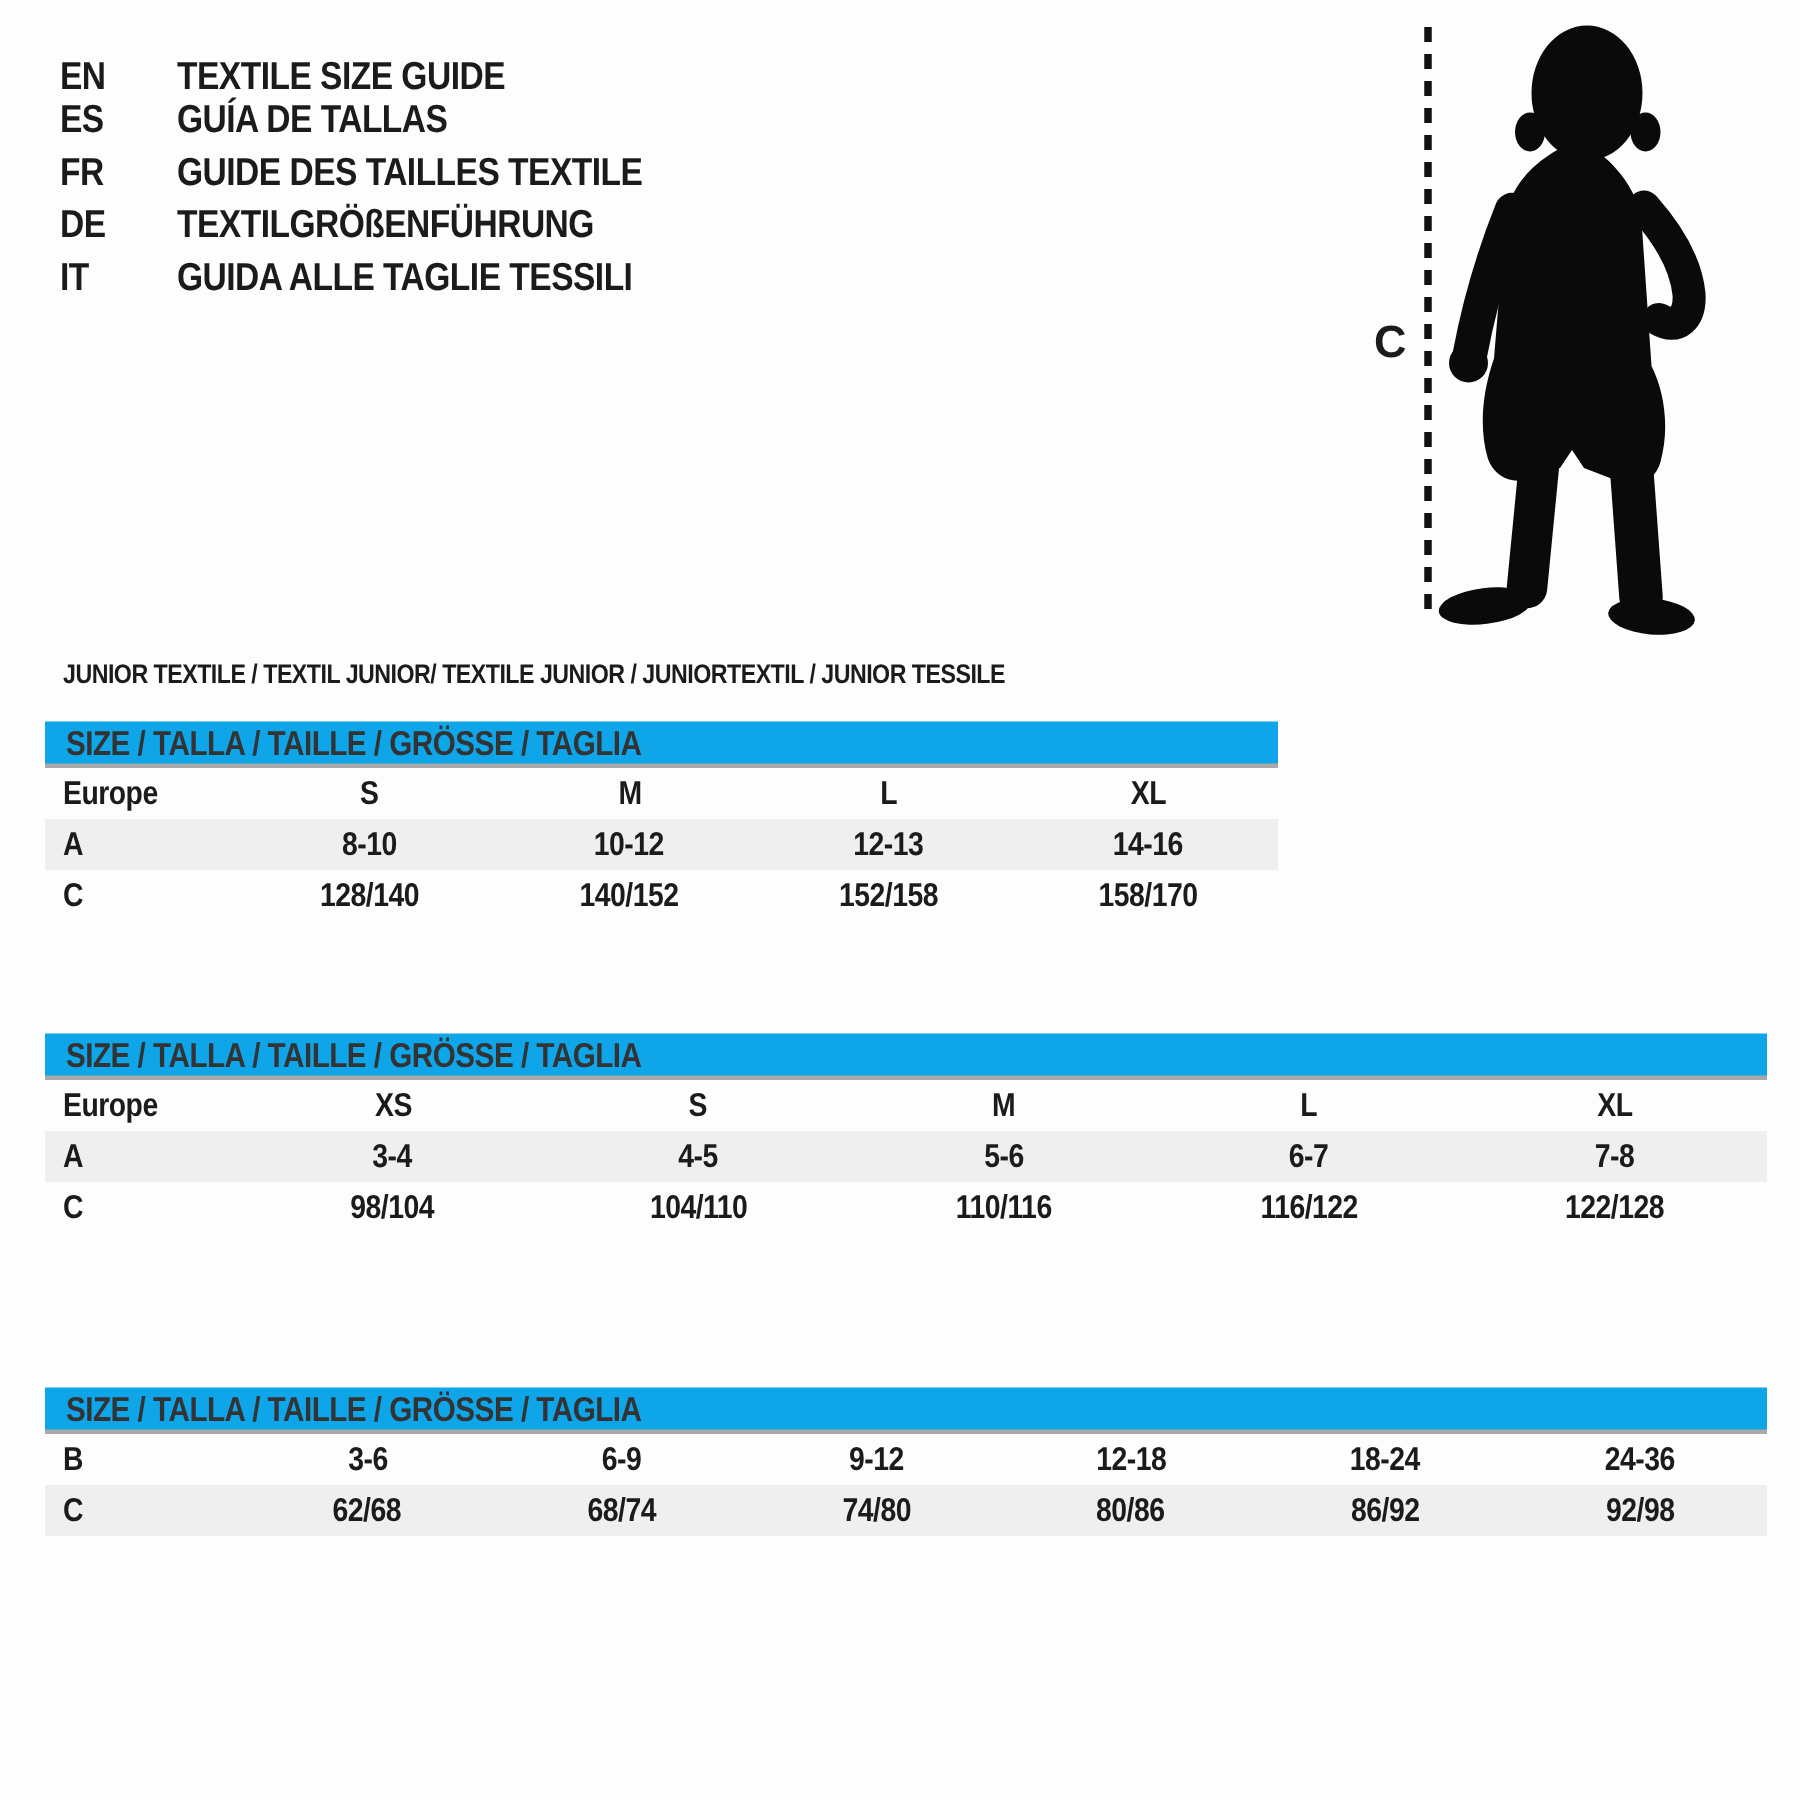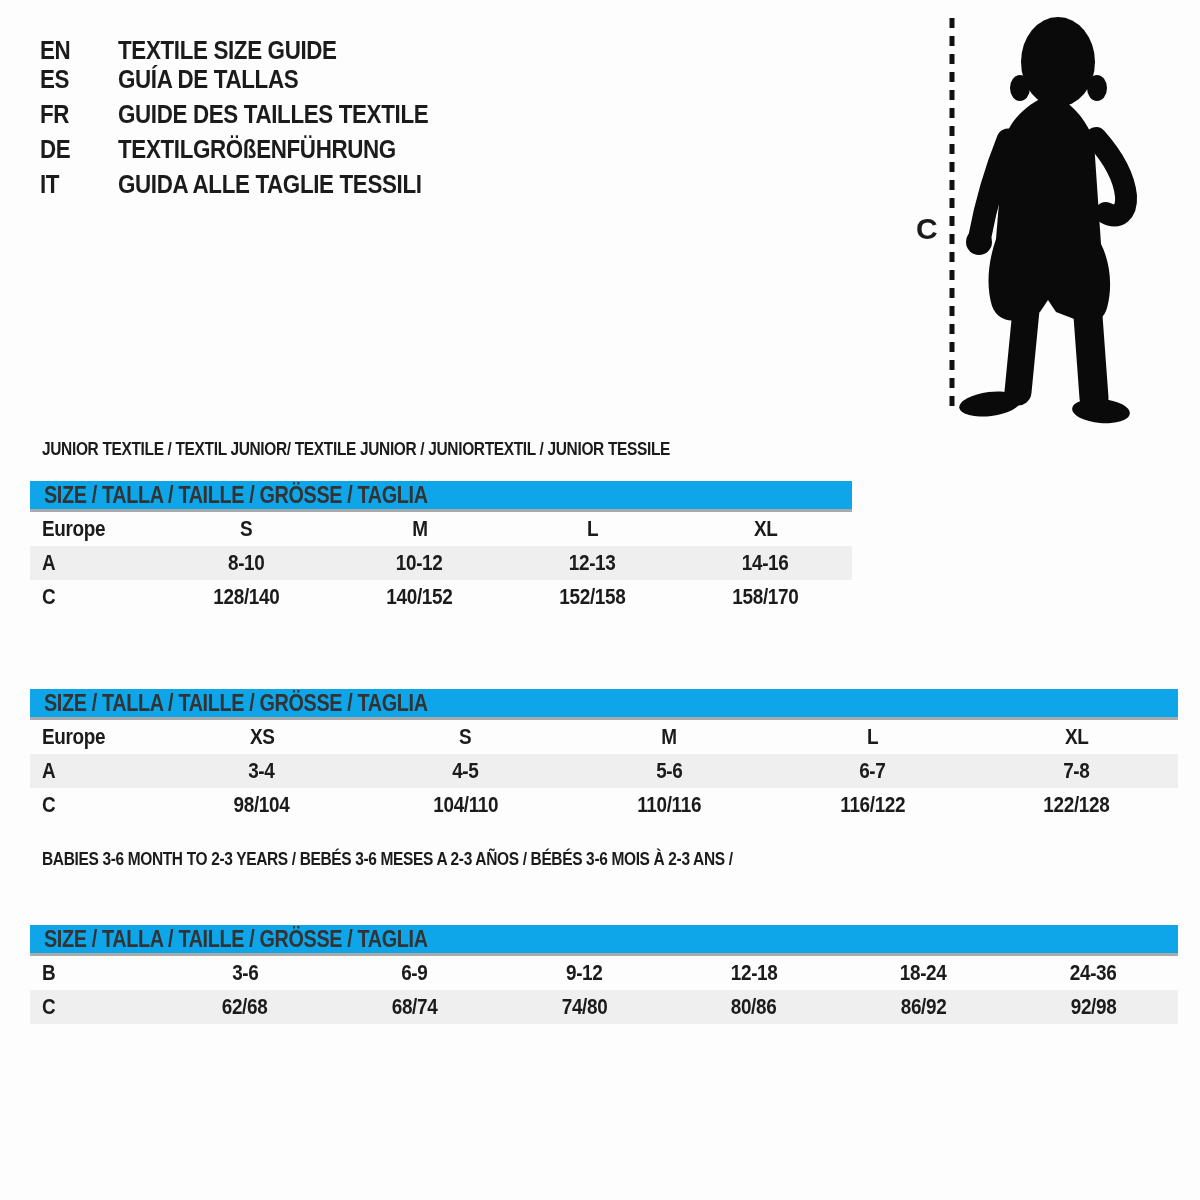--- a/index.html
+++ b/index.html
@@ -131,21 +131,20 @@
       <div class="lbl"><span class="cond">C</span></div>
       <div class="val"><span class="condc">98/104</span></div>
       <div class="val"><span class="condc">104/110</span></div>
       <div class="val"><span class="condc">110/116</span></div>
       <div class="val"><span class="condc">116/122</span></div>
       <div class="val"><span class="condc">122/128</span></div>
     </div>
   </div>
 
   <div class="sec-title" style="top:846px">
-    <div><span class="cond">BABIES 3-6 MONTH TO 2-3 YEARS / BEBÉS 3-6 MESES A 2-3 AÑOS / BÉBÉS 3-6 MOIS À 2-3 ANS /</span></div>
   </div>
   <div class="size-table" style="top:925px;width:1148px">
     <div class="bar">
       <span class="cond">SIZE / TALLA / TAILLE / GRÖSSE / TAGLIA</span>
     </div>
     <div class="trow">
       <div class="lbl"><span class="cond">B</span></div>
       <div class="val"><span class="condc">3-6</span></div>
       <div class="val"><span class="condc">6-9</span></div>
       <div class="val"><span class="condc">9-12</span></div>

